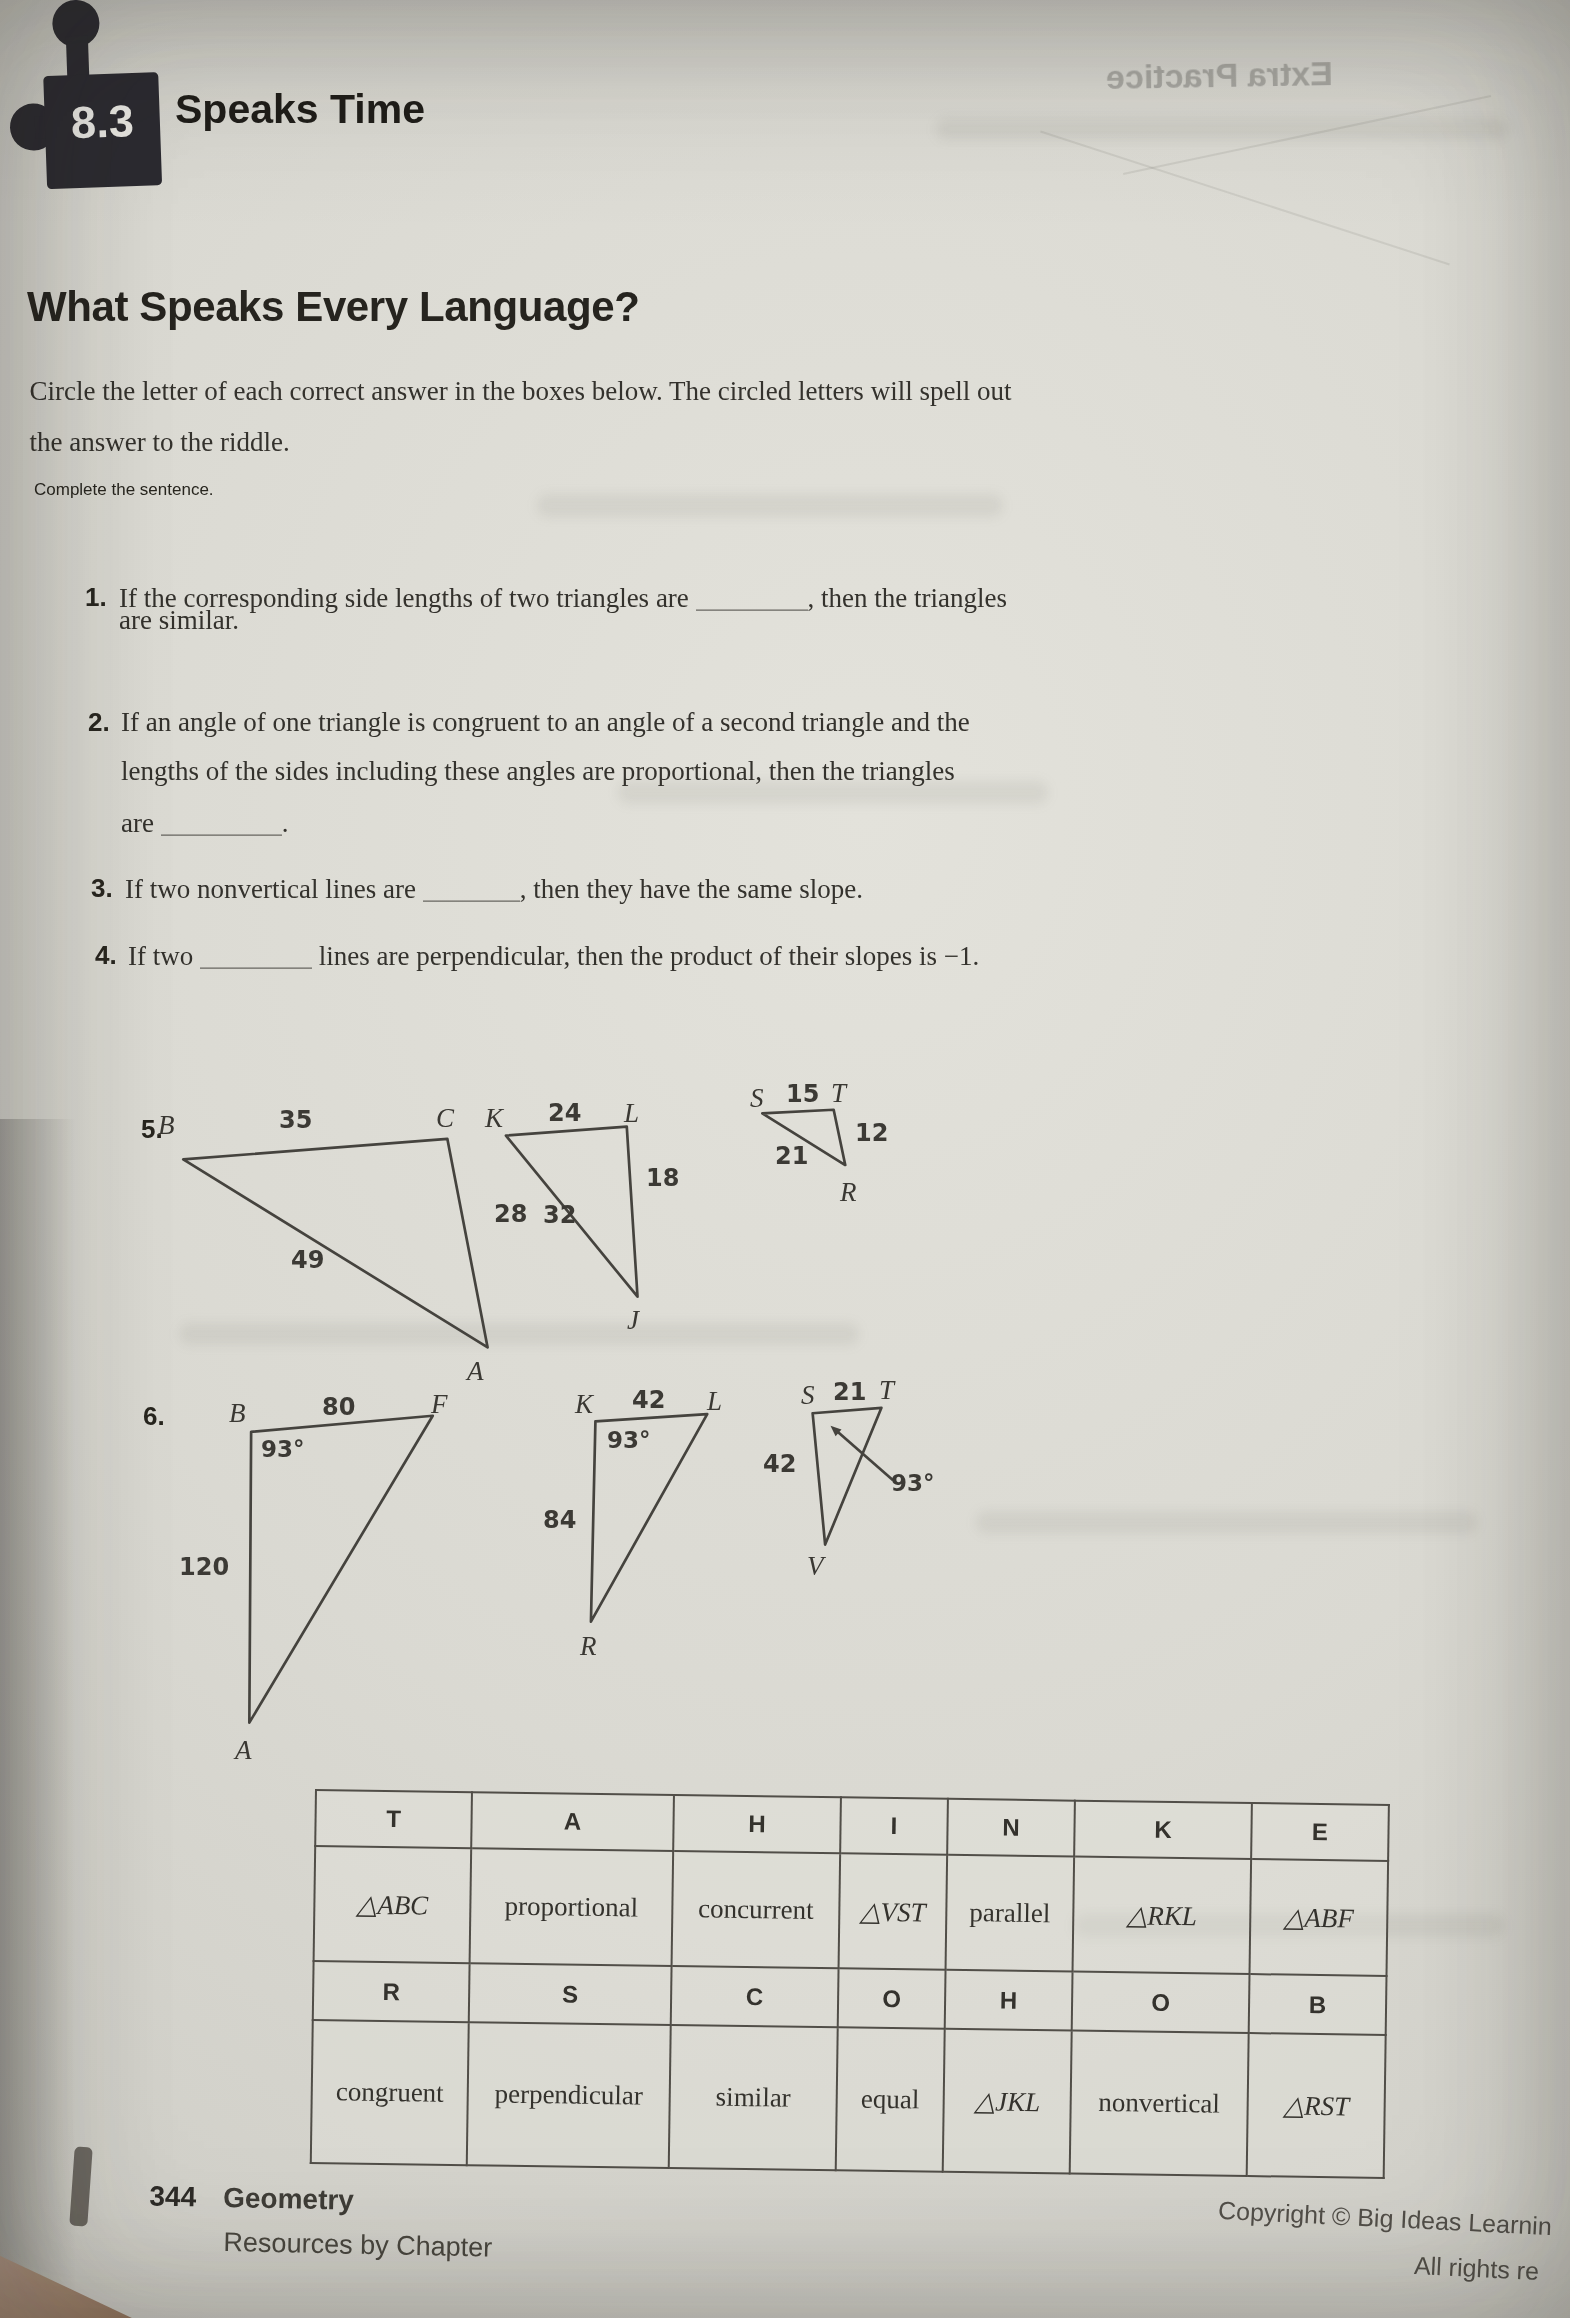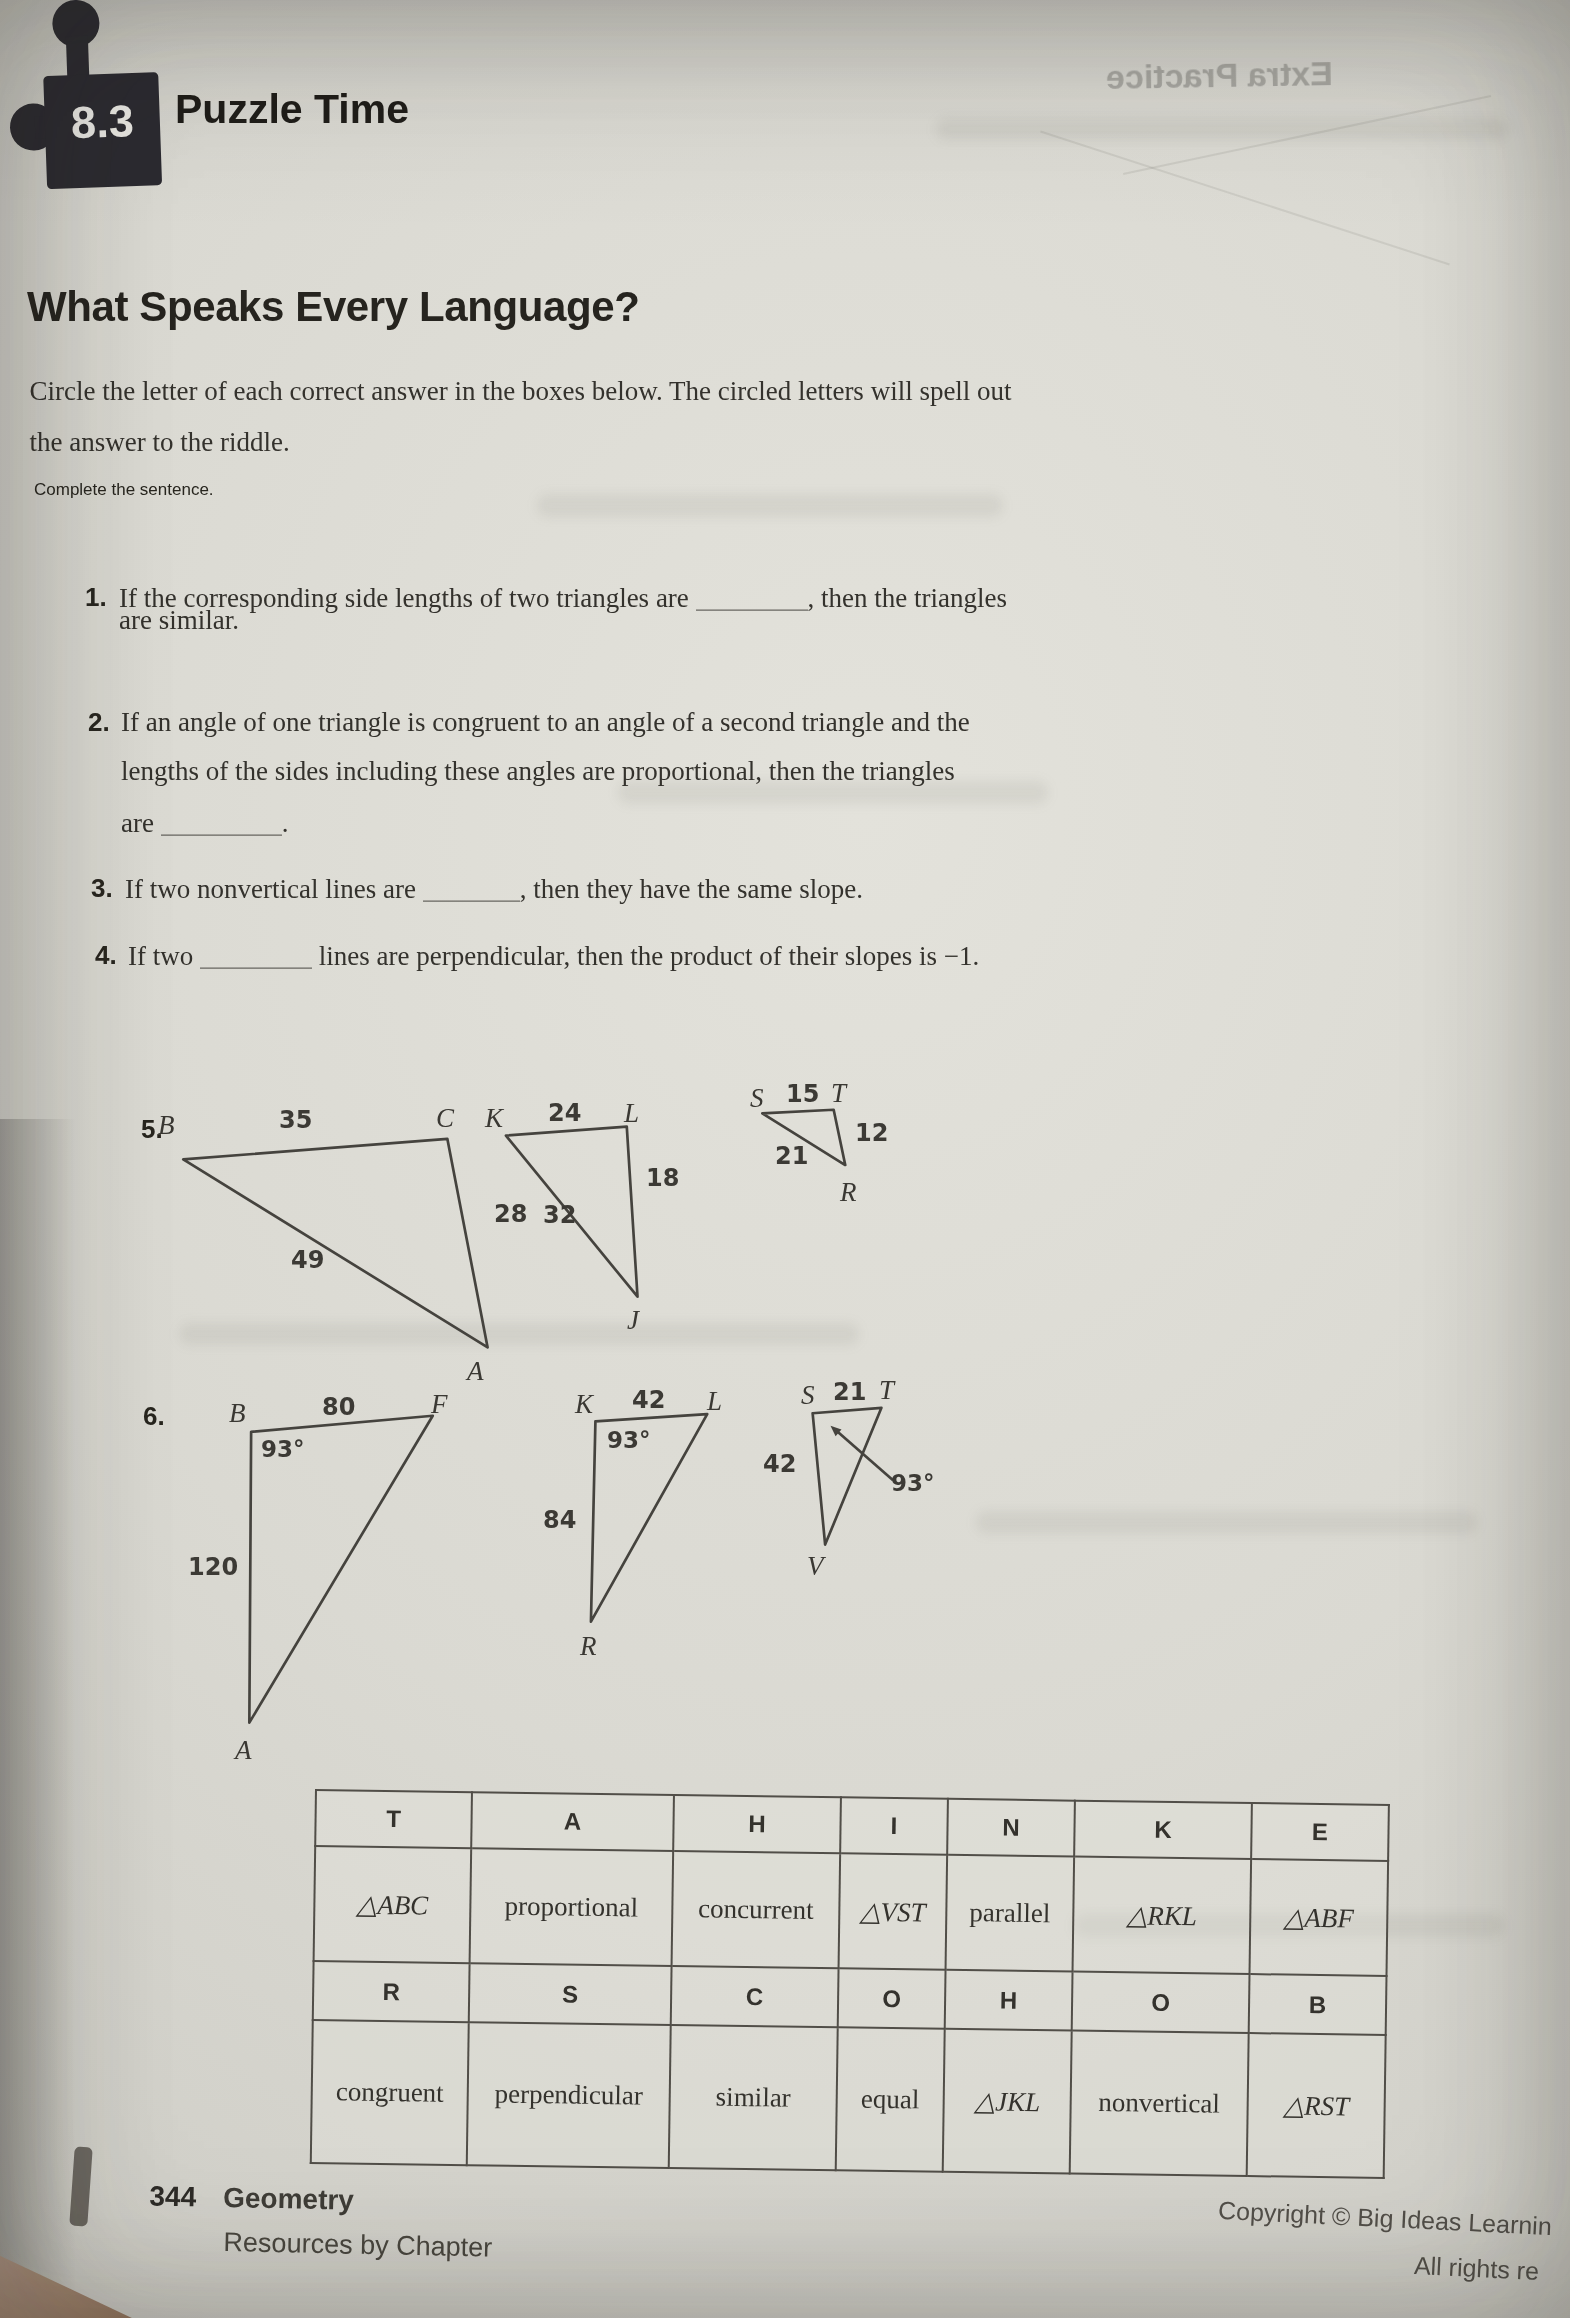--- a/index.html
+++ b/index.html
@@ -78,21 +78,21 @@
   <div class="smudge" style="left:1074px;top:1914px;width:430px;height:23px;"></div>
 
   <div class="badge-group">
     <div class="badge-knob-top"></div>
     <div class="badge-neck-top"></div>
     <div class="badge-knob-left"></div>
     <div class="badge-neck-left"></div>
     <div class="badge-rect"></div>
     <div class="badge-num sans">8.3</div>
   </div>
-  <div class="puzzle-title sans">Puzzle Time</div>
+  <div class="puzzle-title sans">Speaks Time</div>
 
   <div class="abs sans title-main" style="left:27px;top:283px;">What Speaks Every Language?</div>
   <div class="abs serif body-serif" style="left:29.5px;top:376px;">Circle the letter of each correct answer in the boxes below. The circled letters will spell out</div>
   <div class="abs serif body-serif" style="left:29.5px;top:427px;text-align:right;">the answer to the riddle.</div>
 
   <div class="abs sans head-sans" style="left:34px;top:480px;">Complete the sentence.</div>
 
   <div class="abs sans item-num" style="left:85px;top:582px;">1.</div>
   <div class="abs serif body-serif" style="left:119px;top:582px;"><span>If the corresponding side lengths of two triangles are </span><span class="blank" style="width:112px;"></span><span>, then the triangles</span></div>
   <div class="abs serif body-serif" style="left:119px;top:605px;">are similar.</div>
@@ -143,21 +143,21 @@
 
   <div class="abs sans item-num" style="left:143px;top:1401px;">6.</div>
 
   <svg class="tri" style="left:242px;top:1405px;width:233px;height:340px;" viewBox="0 0 260 380" width="233" height="340">
     <polygon points="10,30 213,12 8,355"></polygon>
   </svg>
   <span class="abs vlabel" style="left:229px;top:1398px;">B</span>
   <span class="abs side-num" style="left:322px;top:1393px;">80</span>
   <span class="abs vlabel" style="left:431px;top:1389px;">F</span>
   <span class="abs angle-num" style="left:261px;top:1436px;">93°</span>
-  <span class="abs side-num" style="left:188px;top:1553px;text-align:center;">120</span>
+  <span class="abs side-num" style="left:179px;top:1553px;text-align:center;">120</span>
   <span class="abs vlabel" style="left:235px;top:1735px;">A</span>
 
   <svg class="tri" style="left:582px;top:1405px;width:161px;height:242px;" viewBox="0 0 180 270" width="161" height="242">
     <polygon points="15,18 140,10 10,242"></polygon>
   </svg>
   <span class="abs vlabel" style="left:575px;top:1389px;">K</span>
   <span class="abs side-num" style="left:632px;top:1386px;">42</span>
   <span class="abs vlabel" style="left:707px;top:1386px;">L</span>
   <span class="abs angle-num" style="left:607px;top:1427px;">93°</span>
   <span class="abs side-num" style="left:543px;top:1506px;">84</span>

